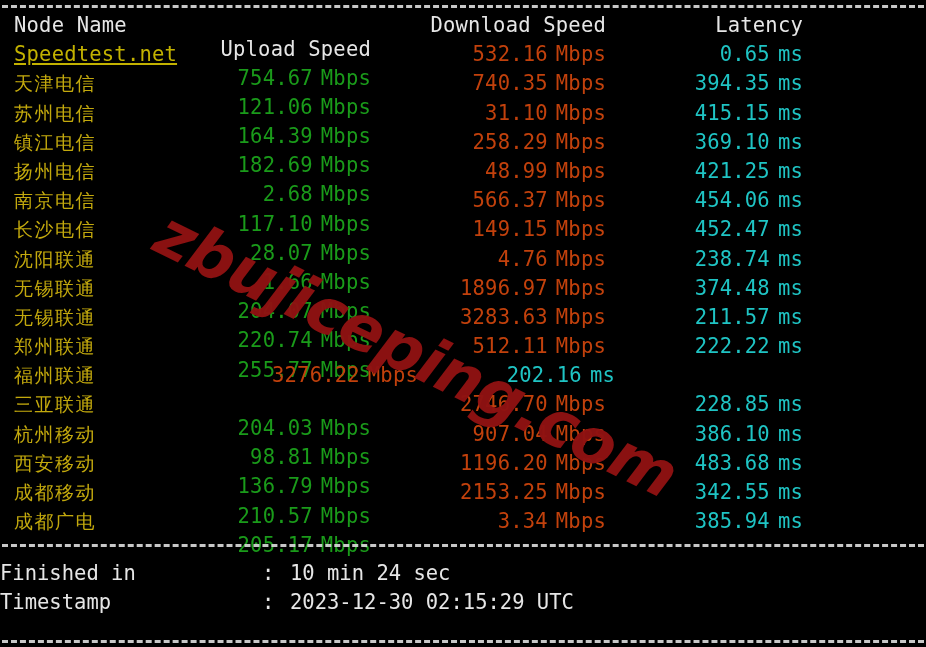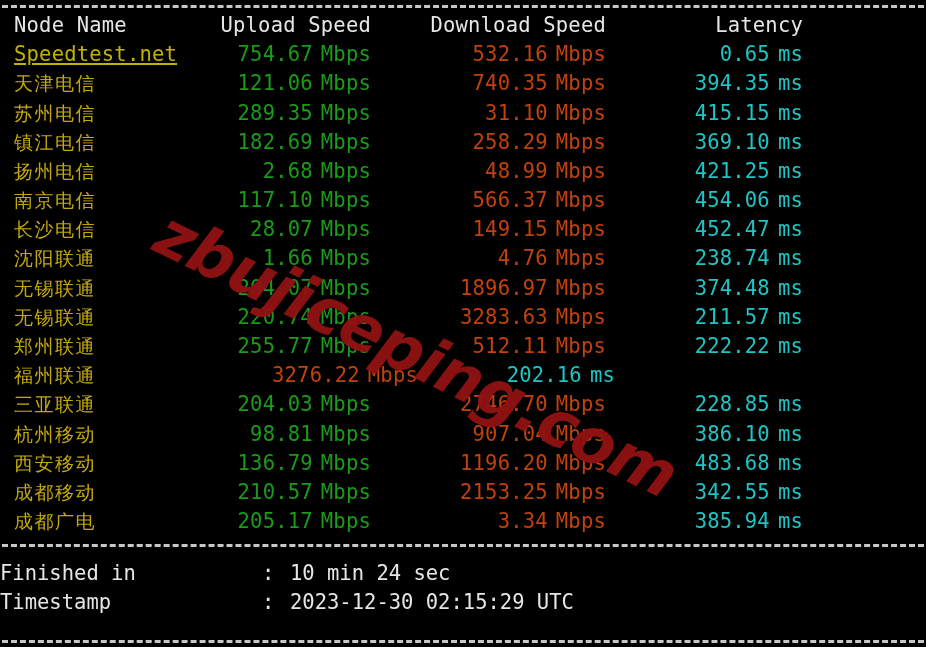--- a/index.html
+++ b/index.html
@@ -26,21 +26,21 @@
     border-top: 3px dashed #d8d8d8;
     margin: 0 2px;
     opacity: 0.92;
   }
   .rule.top { margin-top: 5px; }
   .rule.mid { margin-top: 8px; }
   .rule.bot { margin-top: 9px; }
 
   .row {
     display: flex;
-    align-items: flex-end;
+    align-items: center;
     height: 29.2px;
     line-height: 29.2px;
     white-space: pre;
     font-size: 20.5px;
     letter-spacing: 0.2px;
   }
   .c-node {
     width: 183px;
     padding-left: 14px;
     box-sizing: border-box;
@@ -123,21 +123,21 @@
     <div class="row">
       <span class="c-node node-ref">Speedtest.net</span>
       <span class="c-up up"><span>754.67</span><span class="unit">Mbps</span></span>
       <span class="c-down down"><span>532.16</span><span class="unit">Mbps</span></span>
       <span class="c-lat lat"><span>0.65</span><span class="unit">ms</span></span>
     </div>
   </div>
 
   <div id="rows">
       <div class="row"><span class="c-node node-cn">天津电信</span><span class="c-up up"><span>121.06</span><span class="unit">Mbps</span></span><span class="c-down down"><span>740.35</span><span class="unit">Mbps</span></span><span class="c-lat lat"><span>394.35</span><span class="unit">ms</span></span></div>
-      <div class="row"><span class="c-node node-cn">苏州电信</span><span class="c-up up"><span>289.35</span><span class="unit">Mbps</span></span><span class="c-down down"><span>31.10</span><span class="unit">Mbps</span></span><span class="c-lat lat"><span>415.15</span><span class="unit">ms</span></span></div>
+      <div class="row"><span class="c-node node-cn">苏州电信</span><span class="c-up up"><span>164.39</span><span class="unit">Mbps</span></span><span class="c-down down"><span>31.10</span><span class="unit">Mbps</span></span><span class="c-lat lat"><span>415.15</span><span class="unit">ms</span></span></div>
       <div class="row"><span class="c-node node-cn">镇江电信</span><span class="c-up up"><span>182.69</span><span class="unit">Mbps</span></span><span class="c-down down"><span>258.29</span><span class="unit">Mbps</span></span><span class="c-lat lat"><span>369.10</span><span class="unit">ms</span></span></div>
       <div class="row"><span class="c-node node-cn">扬州电信</span><span class="c-up up"><span>2.68</span><span class="unit">Mbps</span></span><span class="c-down down"><span>48.99</span><span class="unit">Mbps</span></span><span class="c-lat lat"><span>421.25</span><span class="unit">ms</span></span></div>
       <div class="row"><span class="c-node node-cn">南京电信</span><span class="c-up up"><span>117.10</span><span class="unit">Mbps</span></span><span class="c-down down"><span>566.37</span><span class="unit">Mbps</span></span><span class="c-lat lat"><span>454.06</span><span class="unit">ms</span></span></div>
       <div class="row"><span class="c-node node-cn">长沙电信</span><span class="c-up up"><span>28.07</span><span class="unit">Mbps</span></span><span class="c-down down"><span>149.15</span><span class="unit">Mbps</span></span><span class="c-lat lat"><span>452.47</span><span class="unit">ms</span></span></div>
       <div class="row"><span class="c-node node-cn">沈阳联通</span><span class="c-up up"><span>1.66</span><span class="unit">Mbps</span></span><span class="c-down down"><span>4.76</span><span class="unit">Mbps</span></span><span class="c-lat lat"><span>238.74</span><span class="unit">ms</span></span></div>
       <div class="row"><span class="c-node node-cn">无锡联通</span><span class="c-up up"><span>204.07</span><span class="unit">Mbps</span></span><span class="c-down down"><span>1896.97</span><span class="unit">Mbps</span></span><span class="c-lat lat"><span>374.48</span><span class="unit">ms</span></span></div>
       <div class="row"><span class="c-node node-cn">无锡联通</span><span class="c-up up"><span>220.74</span><span class="unit">Mbps</span></span><span class="c-down down"><span>3283.63</span><span class="unit">Mbps</span></span><span class="c-lat lat"><span>211.57</span><span class="unit">ms</span></span></div>
       <div class="row"><span class="c-node node-cn">郑州联通</span><span class="c-up up"><span>255.77</span><span class="unit">Mbps</span></span><span class="c-down down"><span>512.11</span><span class="unit">Mbps</span></span><span class="c-lat lat"><span>222.22</span><span class="unit">ms</span></span></div>
       <div class="row"><span class="c-node node-cn">福州联通</span><span class="c-down down"><span>3276.22</span><span class="unit">Mbps</span></span><span class="c-lat lat"><span>202.16</span><span class="unit">ms</span></span></div>
       <div class="row"><span class="c-node node-cn">三亚联通</span><span class="c-up up"><span>204.03</span><span class="unit">Mbps</span></span><span class="c-down down"><span>2746.70</span><span class="unit">Mbps</span></span><span class="c-lat lat"><span>228.85</span><span class="unit">ms</span></span></div>

